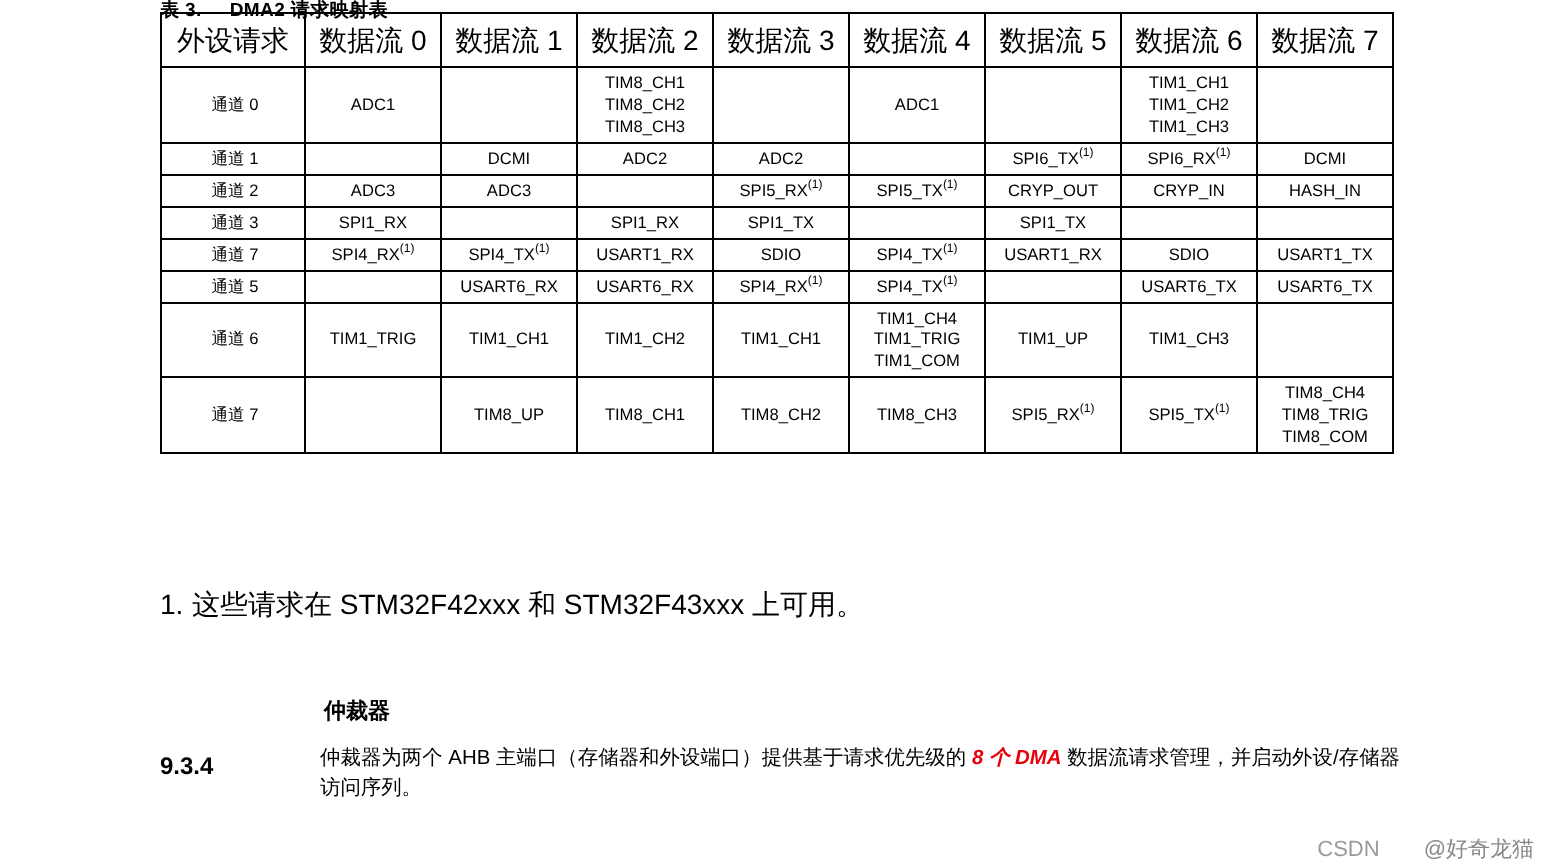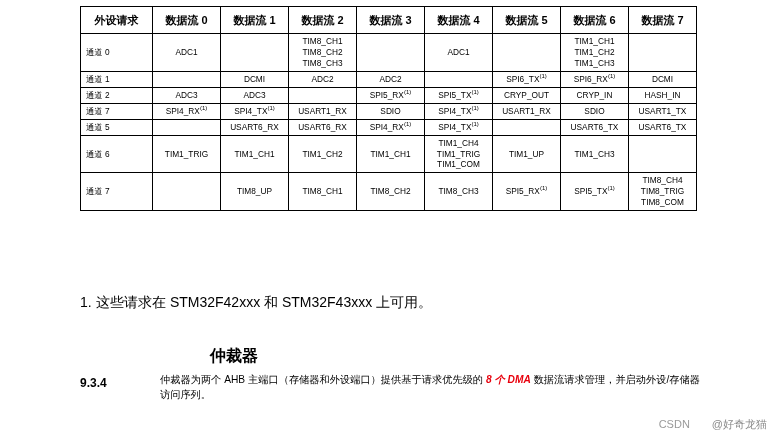--- a/index.html
+++ b/index.html
@@ -45,26 +45,26 @@
   table.dma th, table.dma td {
     border: 1px solid #000000;
     padding: 2px 3px;
     text-align: center;
     vertical-align: middle;
     line-height: 1.32;
     font-weight: normal;
     overflow: hidden;
   }
   table.dma thead th {
-    font-weight: bold;
+    font-weight: normal;
     height: 22px;
-    font-size: 11px;
+    font-size: 14px;
   }
   table.dma tbody td.rowhdr {
-    text-align: left;
+    text-align: center;
     padding-left: 5px;
     font-size: 8.3px;
   }
   .c0 { width: 72px; }
   .cx { width: 68px; }
   sup { font-size: 6px; vertical-align: super; line-height: 0; }
   .multi { white-space: pre-line; }
   
   .footnote {
     position: absolute;
@@ -84,23 +84,22 @@
   .section .sec-num {
     display: inline-block;
     width: 82px;
     font-size: 12px;
     font-weight: bold;
     vertical-align: top;
     margin-top: 30px;
   }
   .section .sec-title {
     display: inline-block;
-    font-size: 16px;
+    font-size: 11px;
     font-weight: bold;
-    margin-left: 48px;
   }
   
   .body-text {
     position: absolute;
     left: 160px;
     width: 540px;
     font-size: 10.2px;
     line-height: 1.5;
     text-align: justify;
   }
@@ -123,20 +122,23 @@
     white-space: nowrap;
   }
   .watermark .wm-site { color: #9a9a9a; }
   .watermark .wm-user { color: #8a8a8a; margin-left: 22px; }
 </style>
 </head>
 <body>
 
 <div class="page">
 
+  <div class="table-caption">
+    <span class="cap-num">表 3.</span><span>DMA2 请求映射表</span>
+  </div>
 
   <table class="dma">
     <colgroup>
       <col class="c0">
         <col class="cx">
         <col class="cx">
         <col class="cx">
         <col class="cx">
         <col class="cx">
         <col class="cx">
@@ -188,20 +190,31 @@
           <td>ADC3</td>
           <td>ADC3</td>
           <td></td>
           <td>SPI5_RX<sup>(1)</sup></td>
           <td>SPI5_TX<sup>(1)</sup></td>
           <td>CRYP_OUT</td>
           <td>CRYP_IN</td>
           <td>HASH_IN</td>
         </tr>
         <tr>
+          <td class="rowhdr">通道 3</td>
+          <td>SPI1_RX</td>
+          <td></td>
+          <td>SPI1_RX</td>
+          <td>SPI1_TX</td>
+          <td></td>
+          <td>SPI1_TX</td>
+          <td></td>
+          <td></td>
+        </tr>
+        <tr>
           <td class="rowhdr">通道 7</td>
           <td>SPI4_RX<sup>(1)</sup></td>
           <td>SPI4_TX<sup>(1)</sup></td>
           <td>USART1_RX</td>
           <td>SDIO</td>
           <td>SPI4_TX<sup>(1)</sup></td>
           <td>USART1_RX</td>
           <td>SDIO</td>
           <td>USART1_TX</td>
         </tr>

